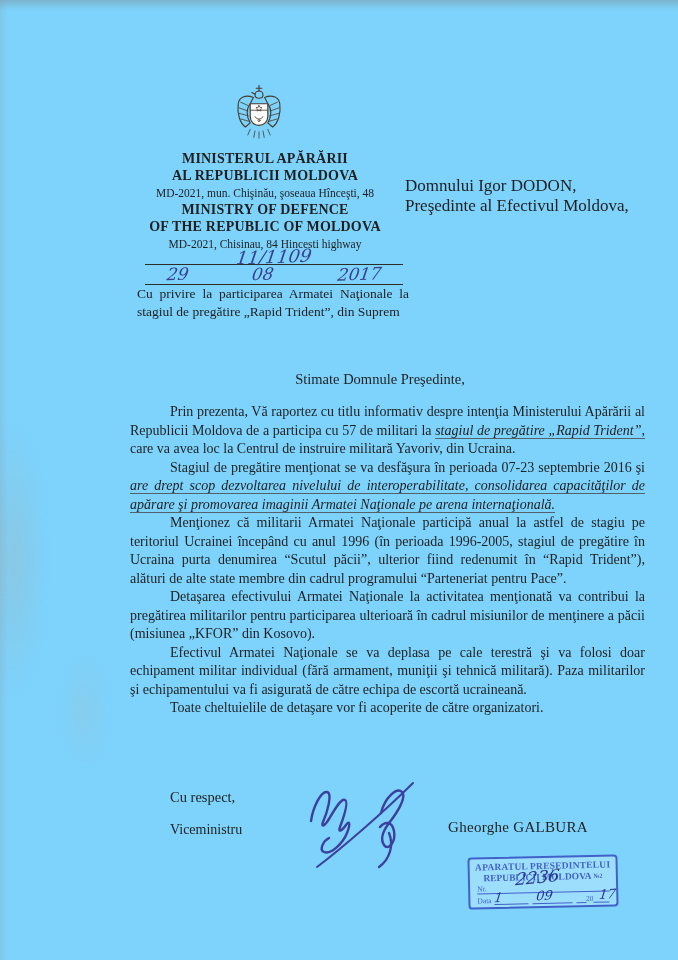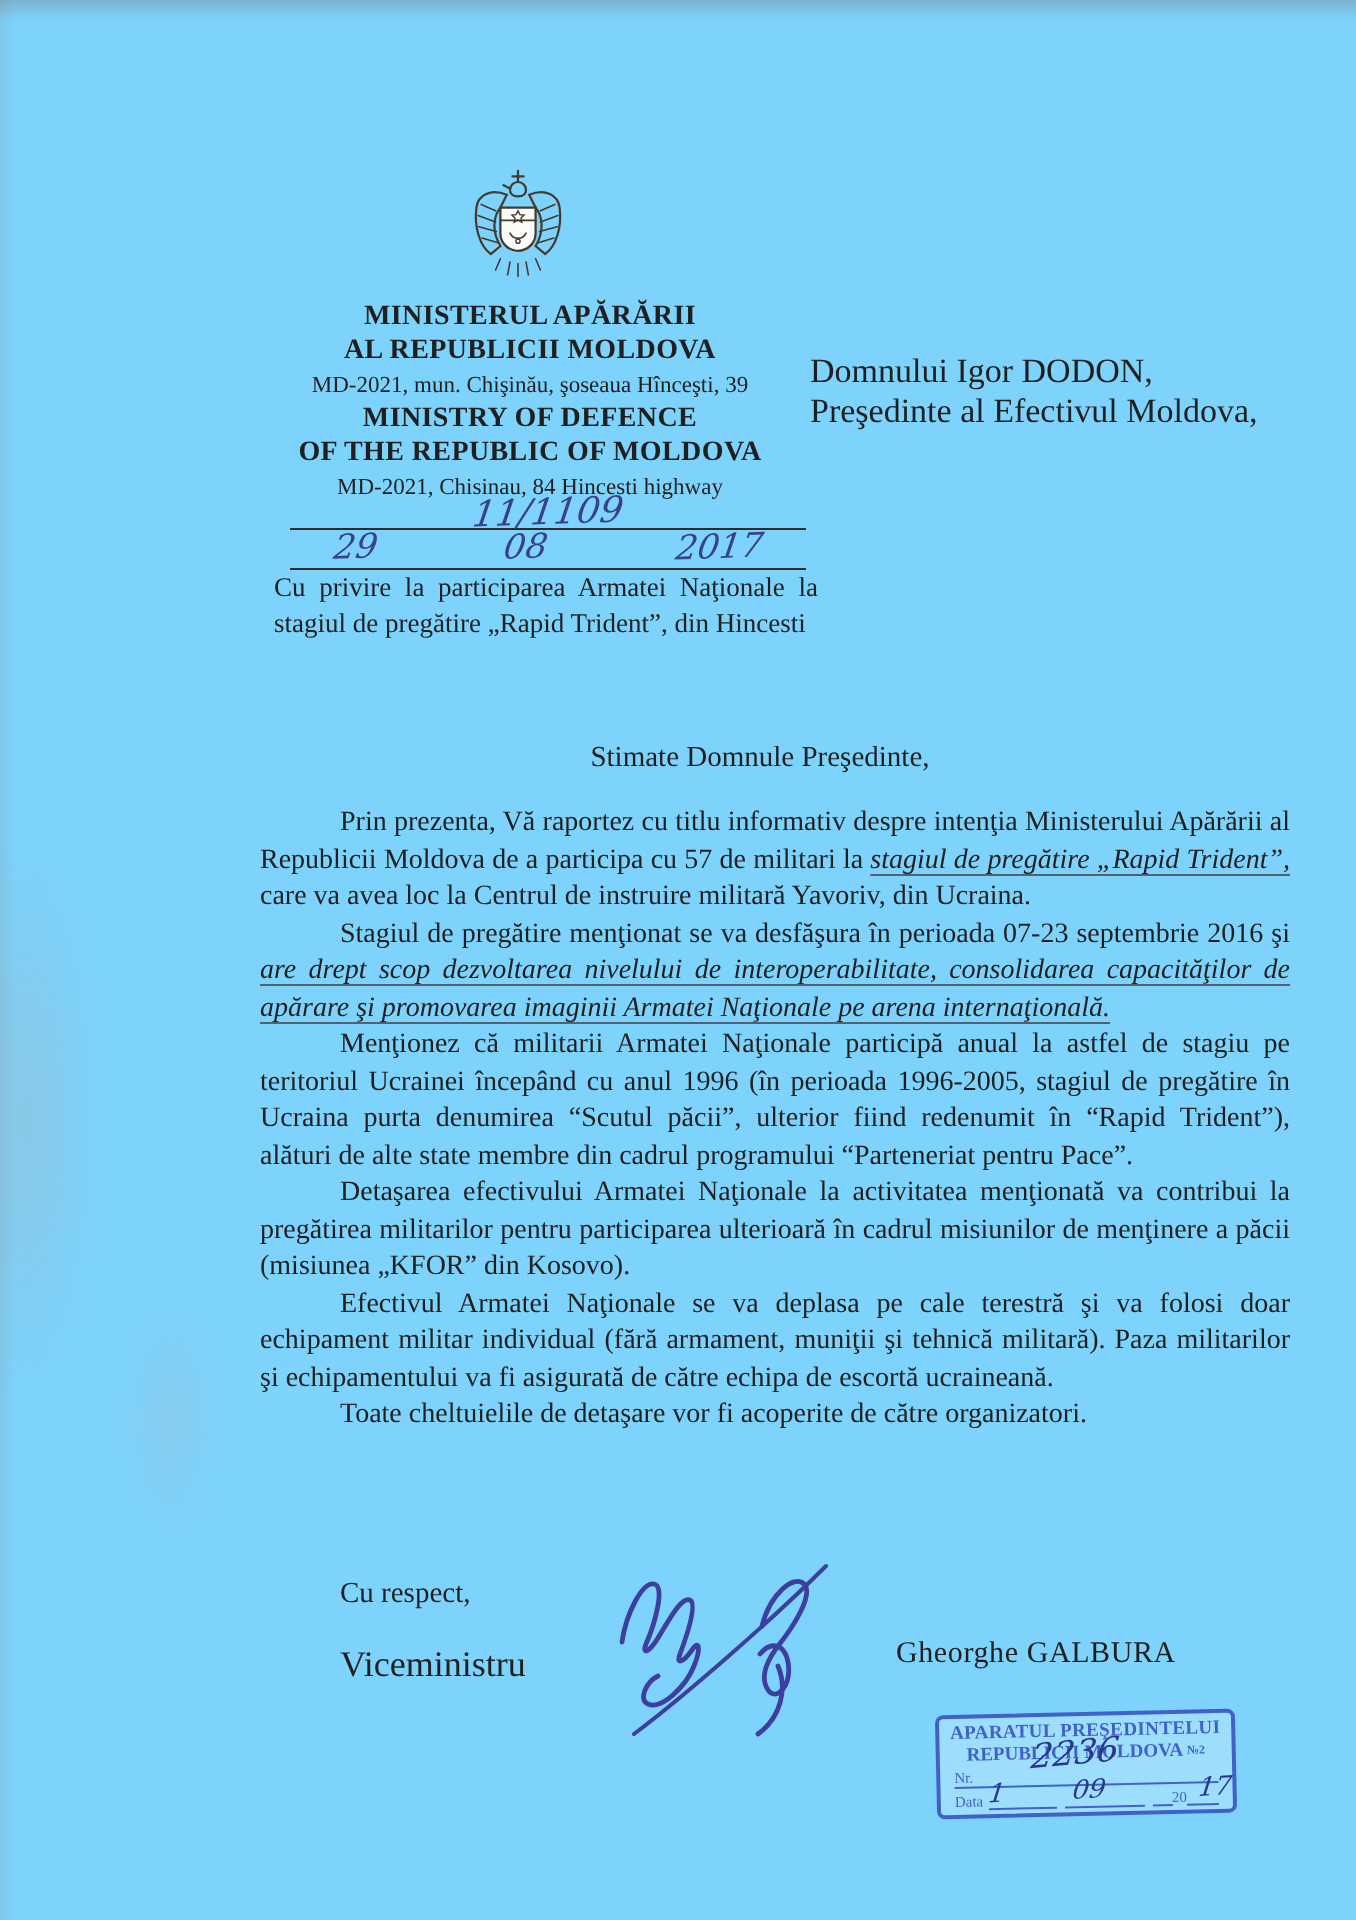--- a/index.html
+++ b/index.html
@@ -56,21 +56,21 @@
   .letter-body { position:absolute; left:130px; top:403px; width:515px;
     font-size:14px; line-height:18.5px; text-align:justify; }
   .letter-body p { margin:0; text-indent:40px; }
   .pen-underline {
     text-decoration:underline; text-decoration-thickness:1px;
     text-underline-offset:3px; text-decoration-color:rgba(75,75,85,0.85);font-style:italic;
   }
 
   
   .closing { position:absolute; left:170px; top:789px; font-size:14.5px;font-family:Liberation Serif, serif; }
-  .sig-title { position:absolute; left:170px; top:822px; font-size:18px; }
+  .sig-title { position:absolute; left:170px; top:822px; font-size:14px; }
   .sig-name { position:absolute; left:448px; top:819px; font-size:15px; letter-spacing:0.3px; }
   .signature { position:absolute; left:293px; top:775px; width:150px; height:95px; }
 
   
   .stamp {
     position:absolute; left:468px; top:856px; width:150px; height:52px;
     border:2.5px solid #4062c8; border-radius:4px; transform:rotate(-1.3deg);
     color:#4062c8; box-sizing:border-box; background:rgba(255,255,255,0.25);
   }
   .stamp-l1 { font-weight:bold; font-size:9.5px; line-height:11px; text-align:center; margin-top:3px; letter-spacing:0.2px; }
@@ -109,21 +109,21 @@
     <path d="M24 26 h22 v16 a11 11 0 0 1 -22 0 z" fill="#fcfcfa"></path>
     <path d="M24 34 h22" stroke-width="1"></path>
     <path d="M35 28 l1.2 2.4 2.6 .3 -1.9 1.8 .5 2.6 -2.4 -1.3 -2.4 1.3 .5 -2.6 -1.9 -1.8 2.6 -.3 z" stroke-width="0.9"></path>
     <path d="M30 42 a5.5 5.5 0 0 0 10 0" stroke-width="1"></path>
     <circle cx="35" cy="47" r="1.3" stroke-width="0.9"></circle>
   </svg>
 
   <div class="hdr hdr-ro">
     <div class="big">MINISTERUL APĂRĂRII</div>
     <div class="big">AL REPUBLICII MOLDOVA</div>
-    <div class="addr">MD-2021, mun. Chişinău, şoseaua Hînceşti, 39</div>
+    <div class="addr">MD-2021, mun. Chişinău, şoseaua Hînceşti, 48</div>
   </div>
 
   <div class="hdr hdr-en">
     <div class="big">MINISTRY OF DEFENCE</div>
     <div class="big">OF THE REPUBLIC OF MOLDOVA</div>
     <div class="addr">MD-2021, Chisinau, 84 Hincesti highway</div>
   </div>
 
   <div class="reg">
     <div class="reg-line l1">
@@ -134,21 +134,21 @@
       <span class="hand reg-d">08</span>
       <span class="hand reg-d">2017</span>
     </div>
   </div>
 
   <div class="recipient">
     <div>Domnului Igor DODON,</div>
     <div>Preşedinte al Efectivul Moldova,</div>
   </div>
 
-  <div class="subject">Cu privire la participarea Armatei Naţionale la stagiul de pregătire „Rapid Trident”, din Hincesti</div>
+  <div class="subject">Cu privire la participarea Armatei Naţionale la stagiul de pregătire „Rapid Trident”, din Suprem</div>
 
   <div class="salutation">Stimate Domnule Preşedinte,</div>
 
   <div class="letter-body">
       <p><span>Prin prezenta, Vă raportez cu titlu informativ despre intenţia Ministerului Apărării al Republicii Moldova de a participa cu 57 de militari la </span><span class="pen-underline">stagiul de pregătire „Rapid Trident”,</span><span> care va avea loc la Centrul de instruire militară Yavoriv, din Ucraina.</span></p>
       <p><span>Stagiul de pregătire menţionat se va desfăşura în perioada 07-23 septembrie 2016 şi </span><span class="pen-underline">are drept scop dezvoltarea nivelului de interoperabilitate, consolidarea capacităţilor de apărare şi promovarea imaginii Armatei Naţionale pe arena internaţională.</span></p>
       <p><span>Menţionez că militarii Armatei Naţionale participă anual la astfel de stagiu pe teritoriul Ucrainei începând cu anul 1996 (în perioada 1996-2005, stagiul de pregătire în Ucraina purta denumirea “Scutul păcii”, ulterior fiind redenumit în “Rapid Trident”), alături de alte state membre din cadrul programului “Parteneriat pentru Pace”.</span></p>
       <p><span>Detaşarea efectivului Armatei Naţionale la activitatea menţionată va contribui la pregătirea militarilor pentru participarea ulterioară în cadrul misiunilor de menţinere a păcii (misiunea „KFOR” din Kosovo).</span></p>
       <p><span>Efectivul Armatei Naţionale se va deplasa pe cale terestră şi va folosi doar echipament militar individual (fără armament, muniţii şi tehnică militară). Paza militarilor şi echipamentului va fi asigurată de către echipa de escortă ucraineană.</span></p>
       <p><span>Toate cheltuielile de detaşare vor fi acoperite de către organizatori.</span></p>

